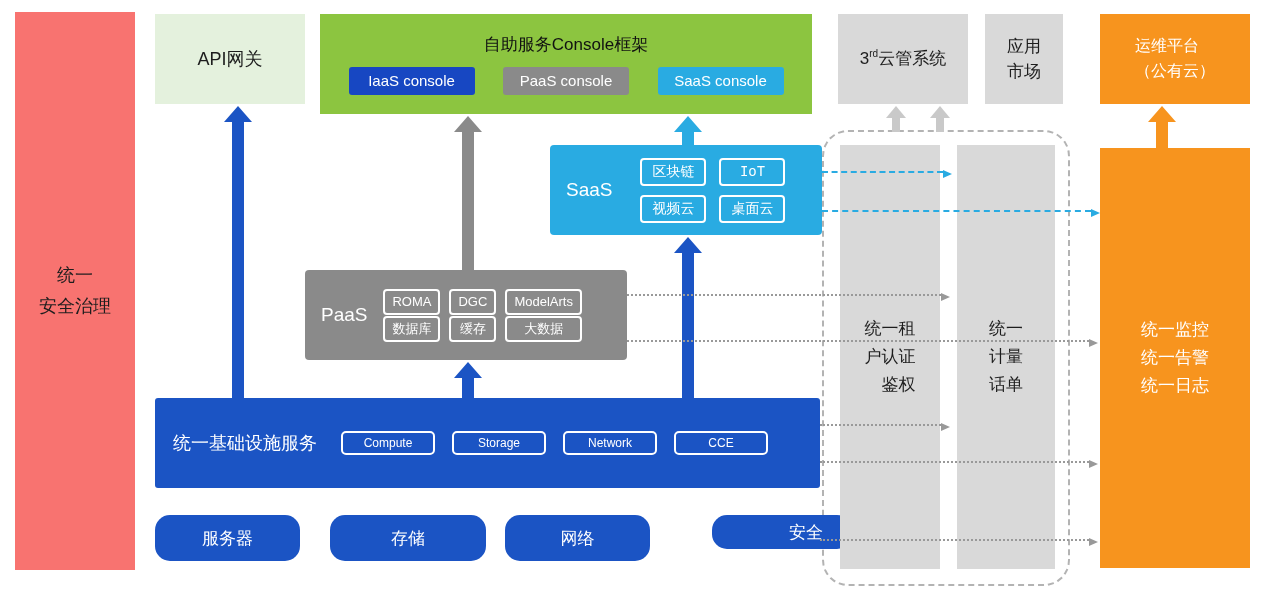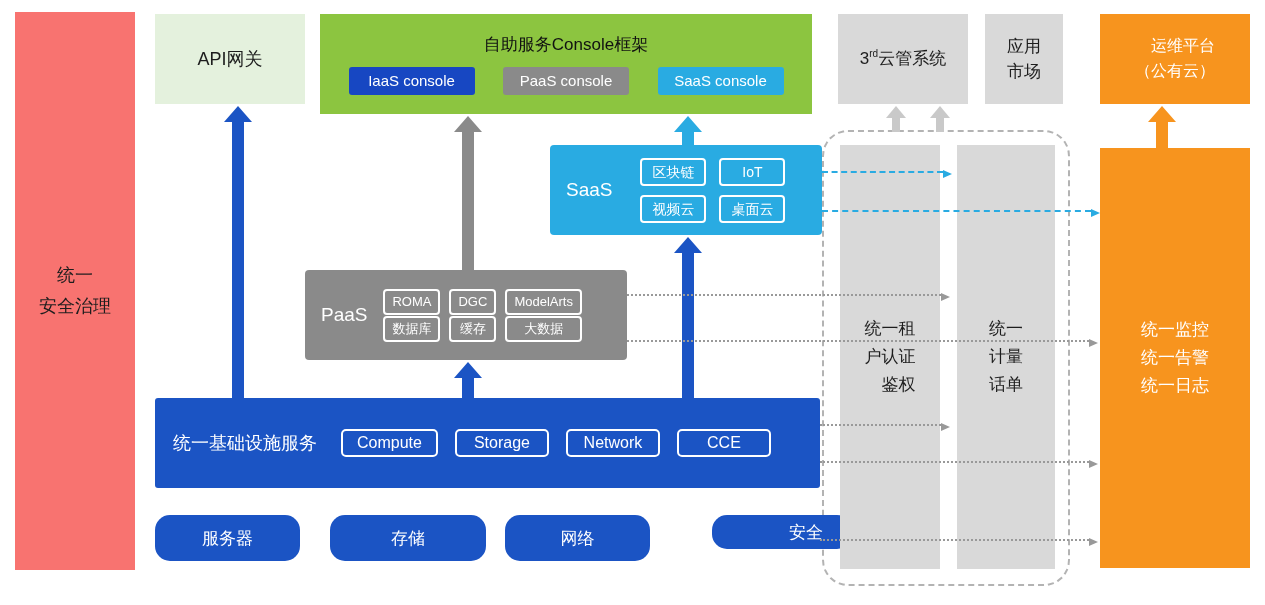--- a/index.html
+++ b/index.html
@@ -17,35 +17,35 @@
   .red-bar{background:var(--red);color:#1d1d1d;font-size:18px;text-align:center;line-height:1.7;z-index:2;}
   .api-box{background:var(--lightgreen);color:#1d1d1d;font-size:18px;z-index:2;}
 
   .console-frame{background:var(--green);color:#111111;z-index:2;}
   .console-title{text-align:center;font-size:17px;padding-top:19px;}
   .console-row{display:flex;justify-content:space-evenly;margin-top:11px;}
   .console-chip{width:126px;height:28px;line-height:28px;text-align:center;color:#ffffff;font-size:15px;border-radius:3px;}
 
   .gray-box{background:var(--lightgray);color:#1d1d1d;font-size:17px;text-align:center;line-height:1.5;z-index:2;}
   .gray-box sup{font-size:10px;}
-  .orange-box{background:var(--orange);color:#ffffff;font-size:16px;text-align:right;line-height:1.55;z-index:2;}
+  .orange-box{background:var(--orange);color:#ffffff;font-size:16px;text-align:left;line-height:1.55;z-index:2;}
 
   .saas-box{background:var(--cyan);border-radius:4px;display:flex;align-items:center;color:#ffffff;z-index:2;}
   .paas-box{background:var(--gray);border-radius:4px;display:flex;align-items:center;color:#ffffff;z-index:2;}
   .layer-label{font-size:19px;margin-left:16px;}
   .pill-grid{display:grid;align-content:center;}
-  .saas-grid{grid-template-columns:auto auto;gap:9px 13px;margin-left:28px;}
+  .saas-grid{grid-template-columns:auto auto;gap:9px 13px;margin-left:28px;font-family:Liberation Mono, monospace;}
   .paas-grid{grid-template-columns:auto auto auto;gap:1px 9px;margin-left:16px;}
   .pill{border:2px solid #ffffff;border-radius:4px;font-size:14px;padding:0 10px;text-align:center;line-height:24px;}
   .paas-grid .pill{font-size:13px;padding:0 7px;line-height:22px;}
 
   .infra-bar{background:var(--blue);color:#ffffff;display:flex;align-items:center;border-radius:3px;z-index:2;}
   .infra-label{font-size:18px;margin-left:18px;}
   .infra-items{display:flex;gap:17px;margin-left:24px;}
-  .infra-pill{border:2px solid #ffffff;border-radius:5px;font-size:16px;padding:3px 14px;min-width:94px;text-align:center;}
+  .infra-pill{border:2px solid #ffffff;border-radius:5px;font-size:12px;padding:3px 14px;min-width:94px;text-align:center;}
 
   .blue-box{background:var(--blue);color:#ffffff;font-size:17px;border-radius:15px;z-index:2;}
 
   .dash-frame{position:absolute;border:2px dashed #b3b3b3;border-radius:26px;z-index:1;}
   .vbar{position:absolute;background:var(--lightgray);color:#1d1d1d;display:flex;align-items:center;justify-content:center;font-size:17px;line-height:1.65;z-index:2;text-align:left;}
   .orange-vbar{background:var(--orange);color:#ffffff;}
 
   .arrow{position:absolute;z-index:4;}
   .arrow .head{position:absolute;top:0;left:50%;transform:translateX(-50%);width:0;height:0;border-left:14px solid transparent;border-right:14px solid transparent;border-bottom:16px solid;}
   .arrow .shaft{position:absolute;top:15px;bottom:0;left:50%;transform:translateX(-50%);width:12px;background:currentColor;}

